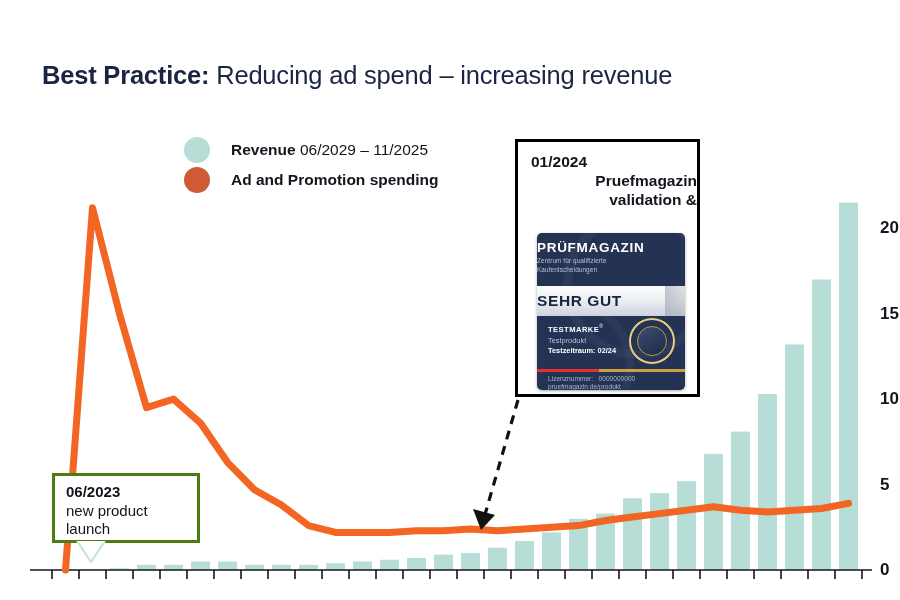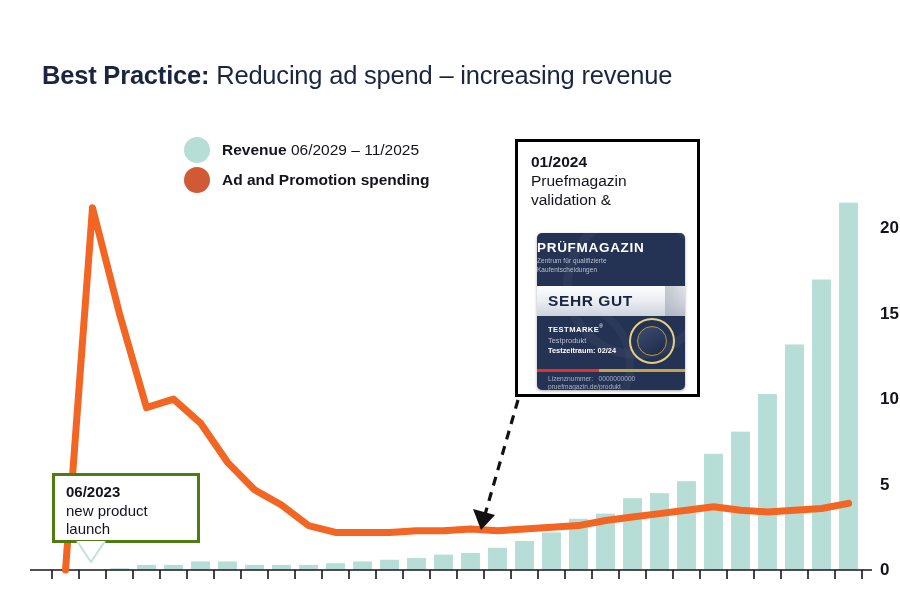--- a/index.html
+++ b/index.html
@@ -18,21 +18,21 @@
     white-space:nowrap;letter-spacing:-0.2px;
   }
   #title .strong{font-weight:700;}
   #title .light{font-weight:400;}
 
   
   #legend{position:absolute;left:168px;top:136px;}
   .legend-row{display:flex;align-items:center;height:27px;margin-bottom:3px;}
   .legend-dot{width:26px;height:26px;border-radius:50%;flex:0 0 auto;}
   .legend-text{margin-left:12px;font-size:15.5px;white-space:nowrap;color:#14141e;}
-  .legend-text .b{font-weight:700;}
+  .legend-text .b{font-weight:700;margin-left:9px;}
   .legend-text .n{font-weight:400;}
 
   
   #plot{position:absolute;left:0;top:0;width:900px;height:600px;}
 
   
   .ytick{
     position:absolute;left:864px;width:34px;text-align:left;
     font-size:17px;font-weight:700;color:#14141e;
     transform:translateY(-50%);
@@ -50,21 +50,21 @@
     position:absolute;left:60px;top:541px;width:30px;height:22px;z-index:6;
   }
 
   
   #callout-cert{
     position:absolute;left:499px;top:139px;width:185px;height:258px;
     border:3px solid #000000;background:#ffffff;box-sizing:border-box;
     padding:10px 0 0 13px;z-index:7;
   }
   #callout-cert .cc-title{font-size:15.5px;font-weight:700;color:#14141e;line-height:1.3;}
-  #callout-cert .cc-body{font-size:15.5px;font-weight:400;color:#14141e;line-height:1.22;}
+  #callout-cert .cc-body{font-size:15.5px;font-weight:700;color:#14141e;line-height:1.22;text-align:right;}
 
   
   #badge{
     position:absolute;left:521px;top:233px;width:148px;height:157px;
     background:#243253;border-radius:5px;overflow:hidden;z-index:8;
     box-shadow:0 1px 3px rgba(0,0,0,.35);
   }
   #badge .bg-swoosh{
     position:absolute;right:-26px;top:-22px;width:130px;height:130px;
     border-radius:50%;border:9px solid rgba(255,255,255,.045);
@@ -85,21 +85,21 @@
   #badge .b-ribbon{
     position:absolute;left:0;top:53px;width:100%;height:30px;
     background:linear-gradient(180deg,#fdfdfd 0%,#e9ecf1 52%,#cdd3dd 100%);
     display:flex;align-items:center;
   }
   #badge .b-ribbon-shadow{
     position:absolute;right:0;top:53px;width:20px;height:30px;
     background:linear-gradient(90deg,rgba(150,158,172,.55),rgba(70,78,96,.15));
   }
   #badge .b-grade{
-    font-size:15.5px;font-weight:700;color:#182440;letter-spacing:.6px;margin-left:11px;
+    font-size:15.5px;font-weight:700;color:#182440;letter-spacing:.6px;
   }
   #badge .b-lower{position:absolute;left:11px;top:90px;}
   #badge .b-tm{font-size:7.6px;font-weight:700;color:#ffffff;letter-spacing:.45px;}
   #badge .b-tm sup{font-size:5px;font-weight:400;}
   #badge .b-prod{font-size:7.4px;font-weight:400;color:#b9c2d4;margin-top:2px;}
   #badge .b-period{font-size:7.4px;font-weight:700;color:#ffffff;margin-top:1px;}
   #badge .b-seal{
     position:absolute;right:10px;top:85px;width:42px;height:42px;border-radius:50%;
     background:radial-gradient(circle at 35% 30%,#f6e5a4 0%,#d9b košt 0%,#c9a23f 55%,#8c6a1e 100%);
     border:2px solid #e7cf82;

